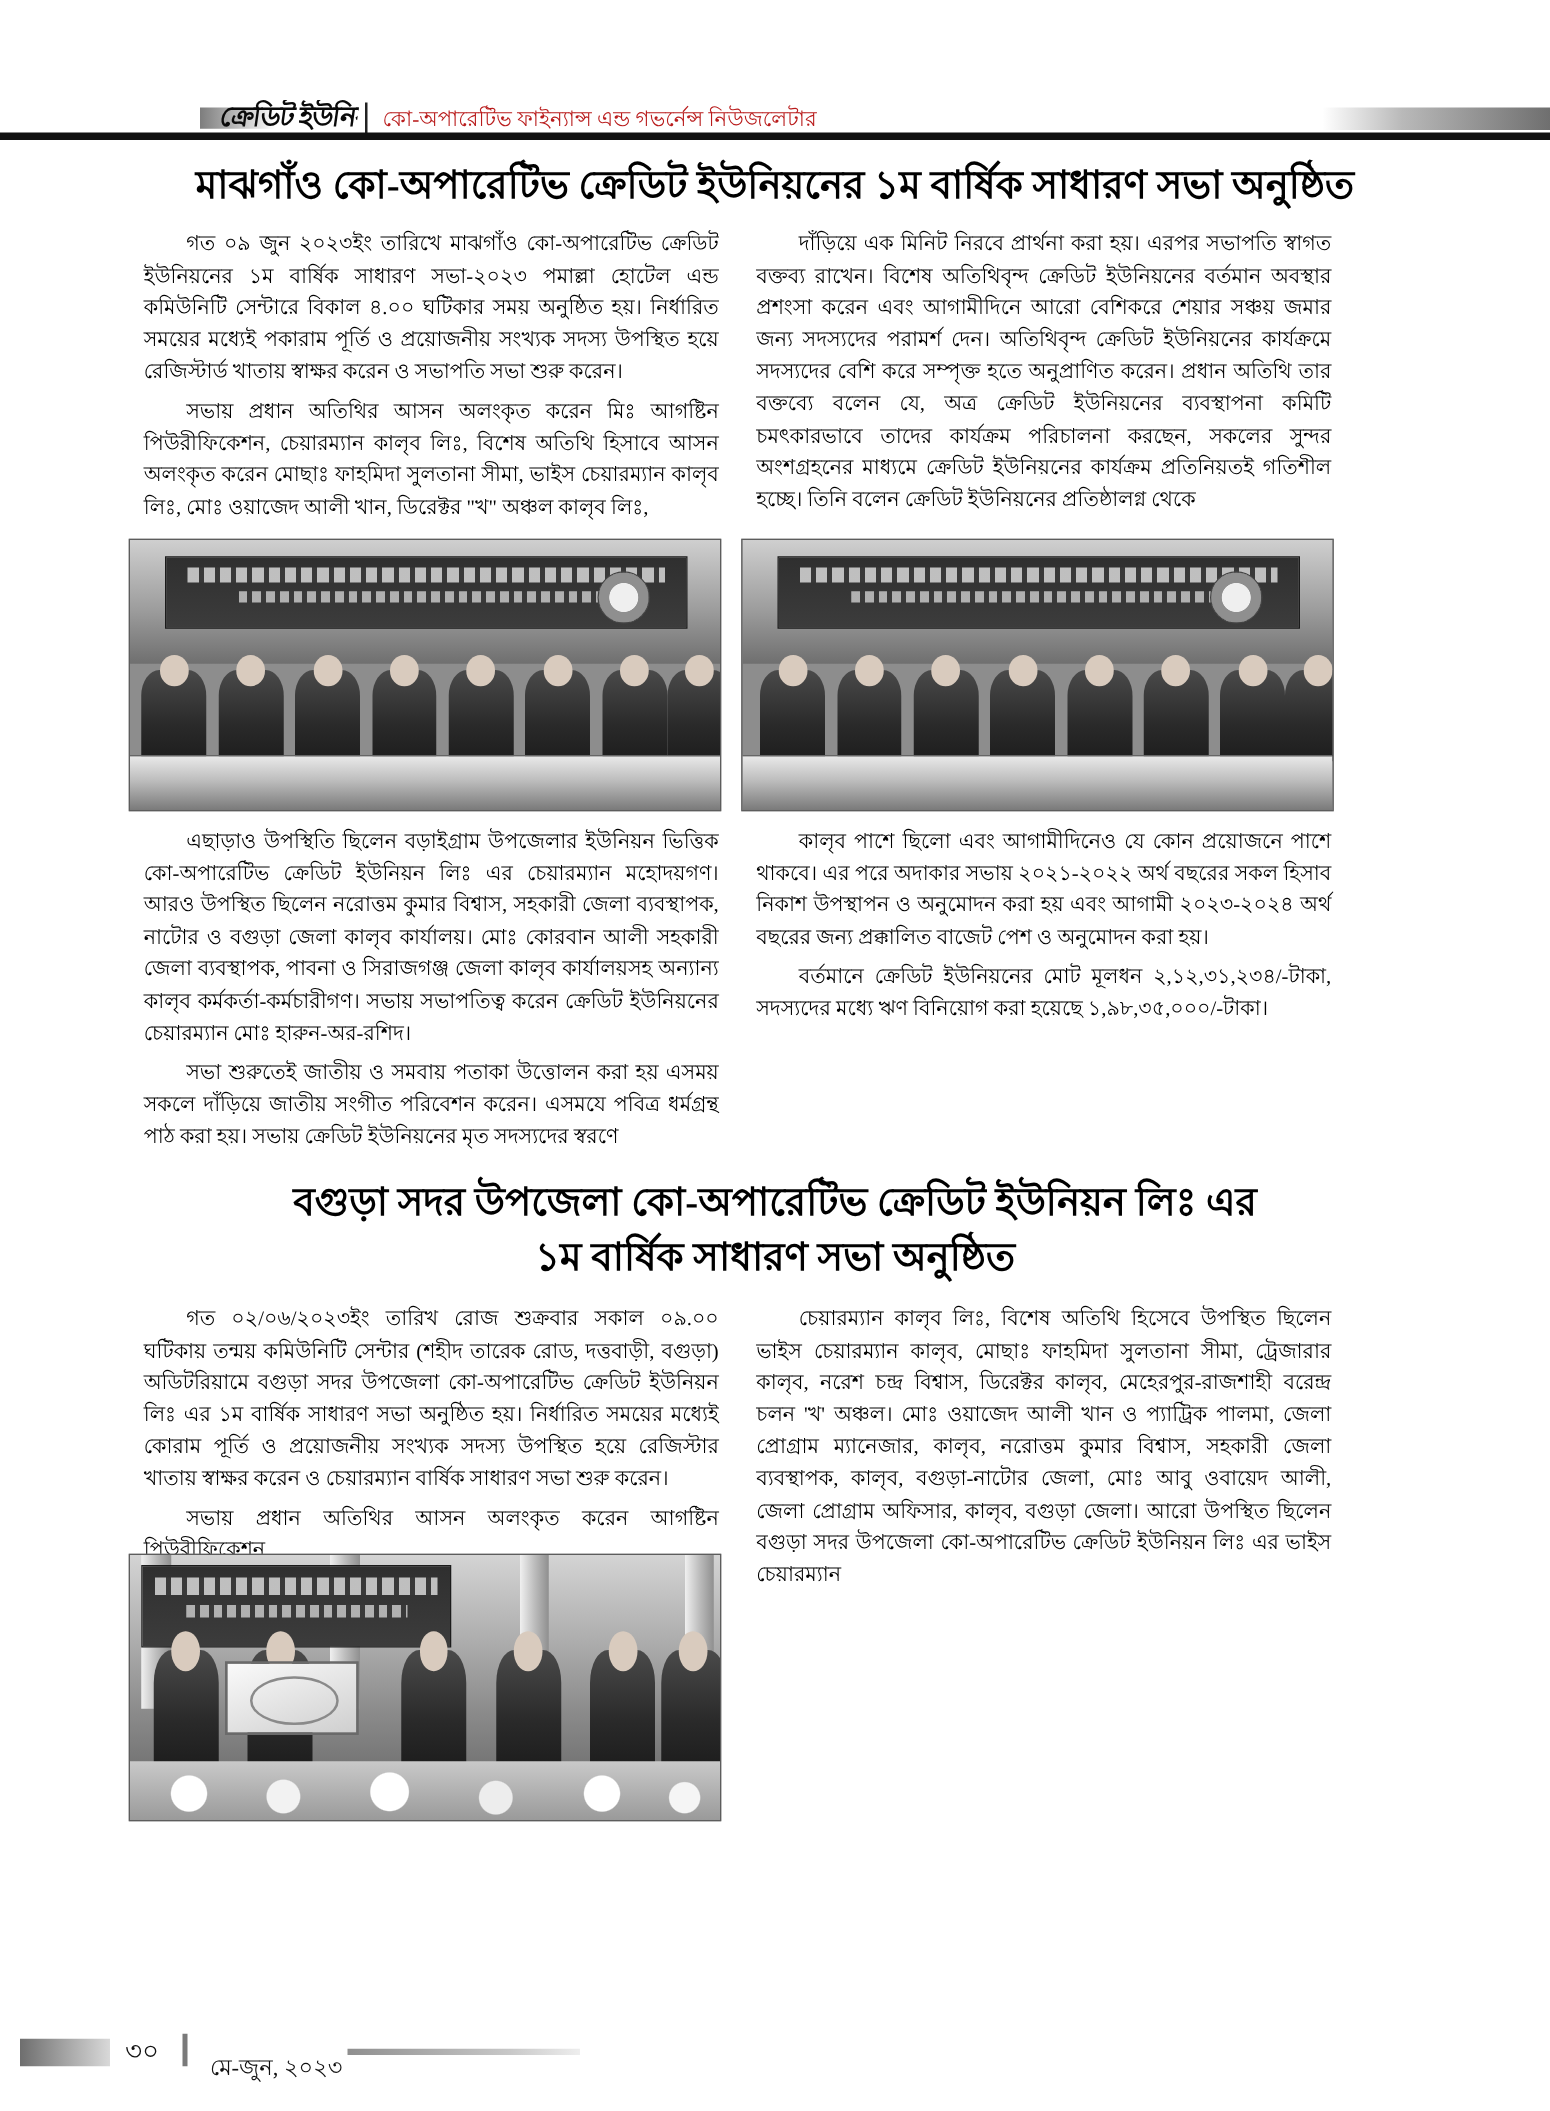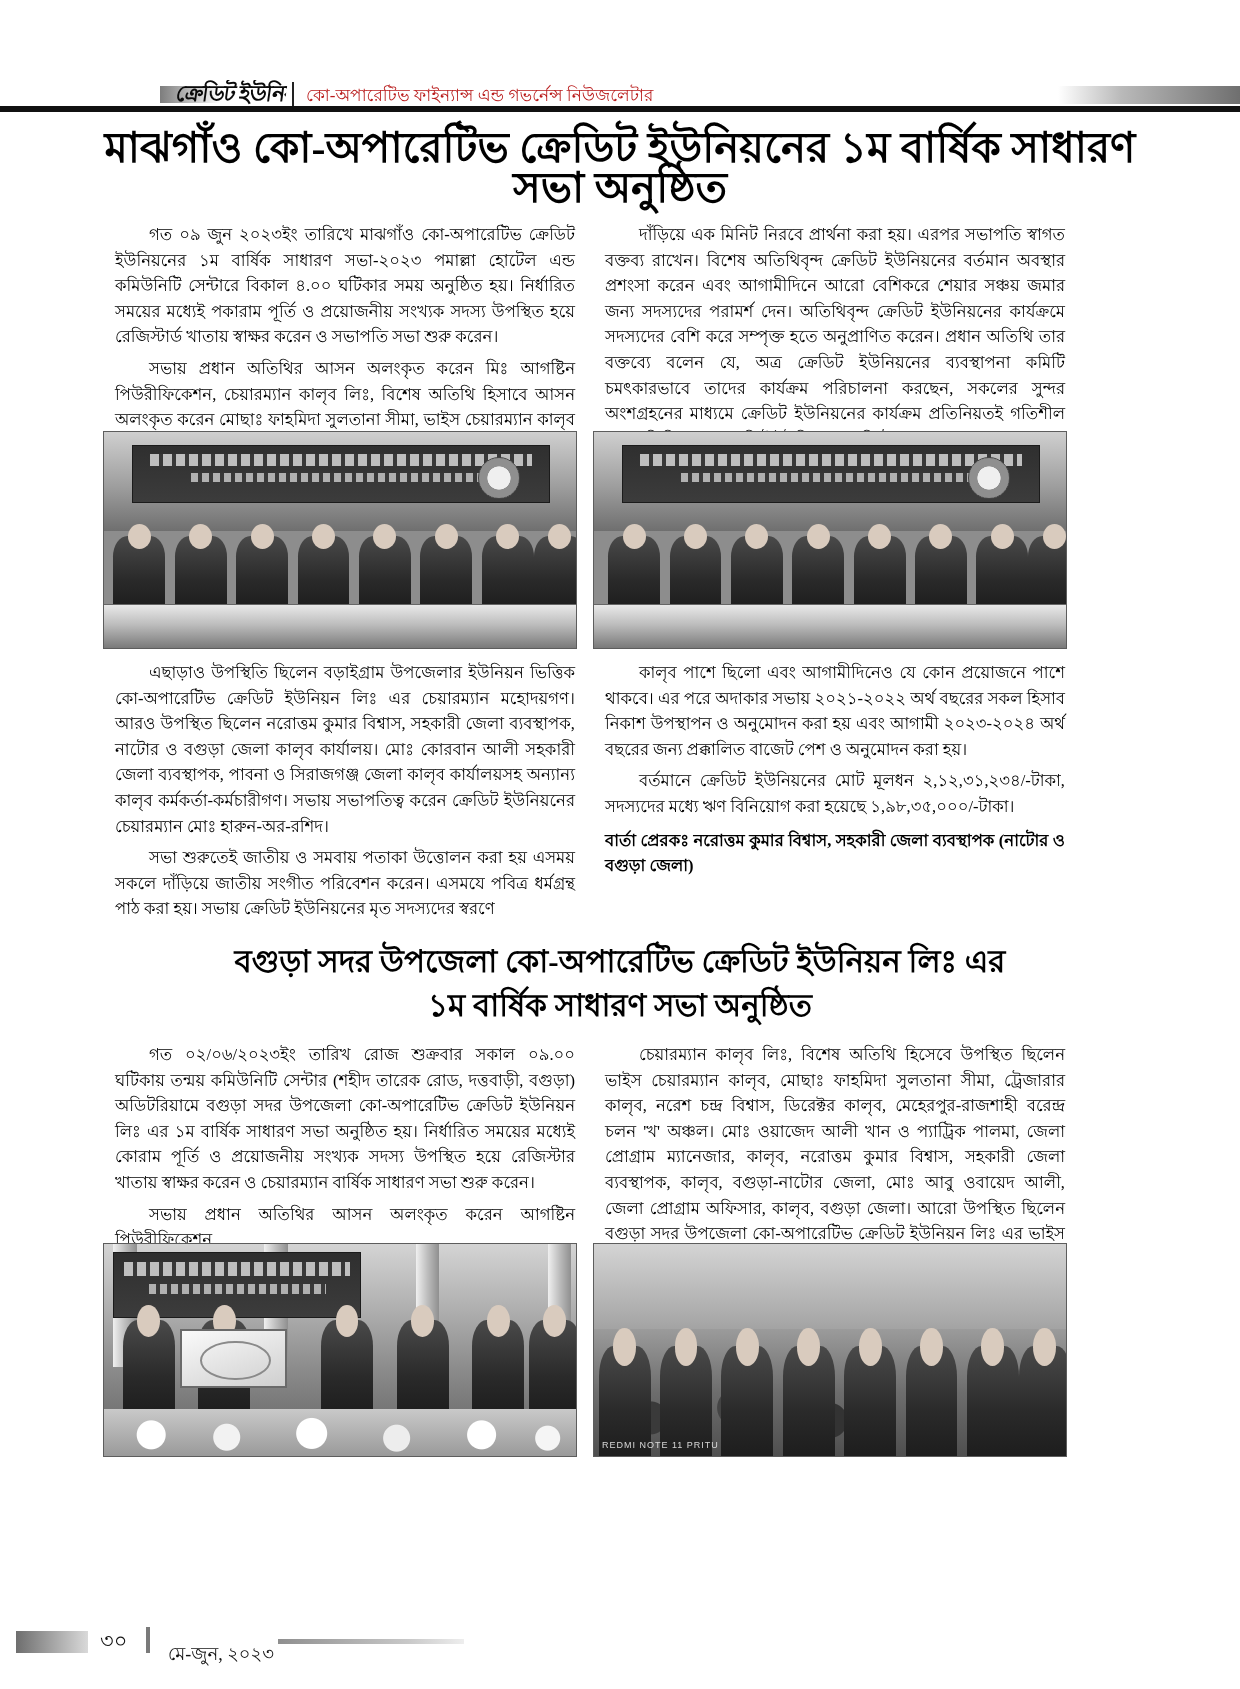--- a/index.html
+++ b/index.html
@@ -46,21 +46,21 @@
   
   .article{position:absolute;left:0;width:1240px;}
 
   .headline{
     text-align:center;
     font-weight:bold;
     color:#000;
     letter-spacing:0px;
   }
   .headline.h1{
-    font-size:42px;line-height:40px;
+    font-size:31px;line-height:40px;
     padding:0 95px;
   }
   .headline.h2{
     font-size:31px;line-height:44px;
     padding:0 111px;
   }
 
   .cols{position:relative;}
   .col{
     position:absolute;top:0;width:472px;
@@ -258,21 +258,20 @@
   </div>
 
   <div class="cols" style="position:absolute;left:0;top:660px;width:1240px;height:270px;">
     <div class="col left">
       <p>এছাড়াও উপস্থিতি ছিলেন বড়াইগ্রাম উপজেলার ইউনিয়ন ভিত্তিক কো-অপারেটিভ ক্রেডিট ইউনিয়ন লিঃ এর চেয়ারম্যান মহোদয়গণ। আরও উপস্থিত ছিলেন নরোত্তম কুমার বিশ্বাস, সহকারী জেলা ব্যবস্থাপক, নাটোর ও বগুড়া জেলা কালৃব কার্যালয়। মোঃ কোরবান আলী সহকারী জেলা ব্যবস্থাপক, পাবনা ও সিরাজগঞ্জ জেলা কালৃব কার্যালয়সহ অন্যান্য কালৃব কর্মকর্তা-কর্মচারীগণ। সভায় সভাপতিত্ব করেন ক্রেডিট ইউনিয়নের চেয়ারম্যান মোঃ হারুন-অর-রশিদ।</p>
       <p>সভা শুরুতেই জাতীয় ও সমবায় পতাকা উত্তোলন করা হয় এসময় সকলে দাঁড়িয়ে জাতীয় সংগীত পরিবেশন করেন। এসমযে পবিত্র ধর্মগ্রন্থ পাঠ করা হয়। সভায় ক্রেডিট ইউনিয়নের মৃত সদস্যদের স্বরণে</p>
     </div>
     <div class="col right">
       <p>কালৃব পাশে ছিলো এবং আগামীদিনেও যে কোন প্রয়োজনে পাশে থাকবে। এর পরে অদাকার সভায় ২০২১-২০২২ অর্থ বছরের সকল হিসাব নিকাশ উপস্থাপন ও অনুমোদন করা হয় এবং আগামী ২০২৩-২০২৪ অর্থ বছরের জন্য প্রক্কালিত বাজেট পেশ ও অনুমোদন করা হয়।</p>
       <p>বর্তমানে ক্রেডিট ইউনিয়নের মোট মূলধন ২,১২,৩১,২৩৪/-টাকা, সদস্যদের মধ্যে ঋণ বিনিয়োগ করা হয়েছে ১,৯৮,৩৫,০০০/-টাকা।</p>
-      <p class="byline">বার্তা প্রেরকঃ নরোত্তম কুমার বিশ্বাস, সহকারী জেলা ব্যবস্থাপক (নাটোর ও বগুড়া জেলা)</p>
     </div>
   </div>
 
   <div class="article" style="top:940px;">
     <div class="headline h2">বগুড়া সদর উপজেলা কো-অপারেটিভ ক্রেডিট ইউনিয়ন লিঃ এর</div>
     <div class="headline h2">১ম বার্ষিক সাধারণ সভা অনুষ্ঠিত</div>
 
     <div class="cols" style="margin-top:14px;height:220px;">
       <div class="col left">
         <p>গত ০২/০৬/২০২৩ইং তারিখ রোজ শুক্রবার সকাল ০৯.০০ ঘটিকায় তন্ময় কমিউনিটি সেন্টার (শহীদ তারেক রোড, দত্তবাড়ী, বগুড়া) অডিটরিয়ামে বগুড়া সদর উপজেলা কো-অপারেটিভ ক্রেডিট ইউনিয়ন লিঃ এর ১ম বার্ষিক সাধারণ সভা অনুষ্ঠিত হয়। নির্ধারিত সময়ের মধ্যেই কোরাম পূর্তি ও প্রয়োজনীয় সংখ্যক সদস্য উপস্থিত হয়ে রেজিস্টার খাতায় স্বাক্ষর করেন ও চেয়ারম্যান বার্ষিক সাধারণ সভা শুরু করেন।</p>
@@ -299,35 +298,20 @@
         <i style="left:20%"></i>
         <i style="left:46%"></i>
       <i style="left:62%"></i>
         <i style="left:78%"></i>
         <i style="left:90%"></i>
     </div>
     <div class="plaque"></div>
     <div class="flowers"></div>
   </div>
 
-  <div class="photo" style="left:593px;top:1243px;width:472px;height:212px;">
-    <div class="hall"></div>
-    <div class="crowd"></div>
-    <div class="people" style="bottom:0;height:52%;">
-      <i style="left:1%"></i>
-        <i style="left:14%"></i>
-        <i style="left:27%"></i>
-      <i style="left:40%"></i>
-        <i style="left:53%"></i>
-        <i style="left:66%"></i>
-      <i style="left:79%"></i>
-        <i style="left:90%"></i>
-    </div>
-    <div class="watermark">REDMI NOTE 11 PRITU</div>
-  </div>
 
   <div class="footer">
     <div class="foot-grad"></div>
     <div class="foot-pageno">৩০</div>
     <div class="foot-tick"></div>
     <div class="foot-date">মে-জুন, ২০২৩</div>
     <div class="foot-line"></div>
   </div>
 
 </div>

